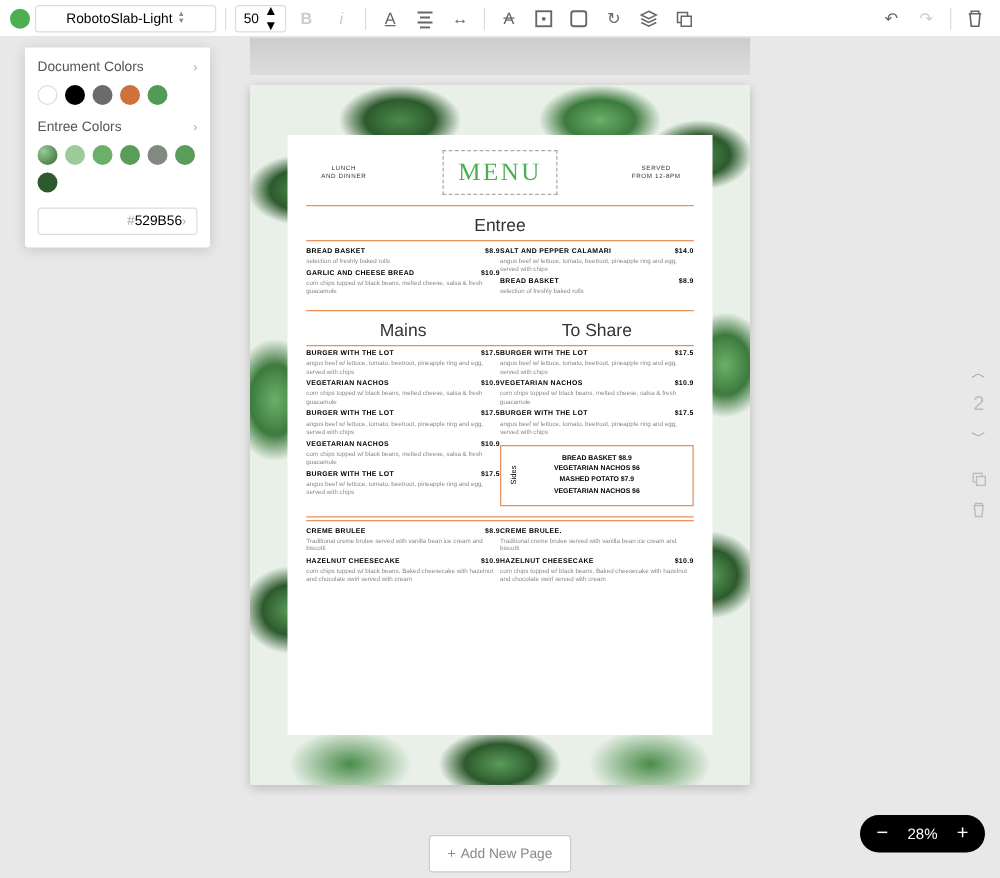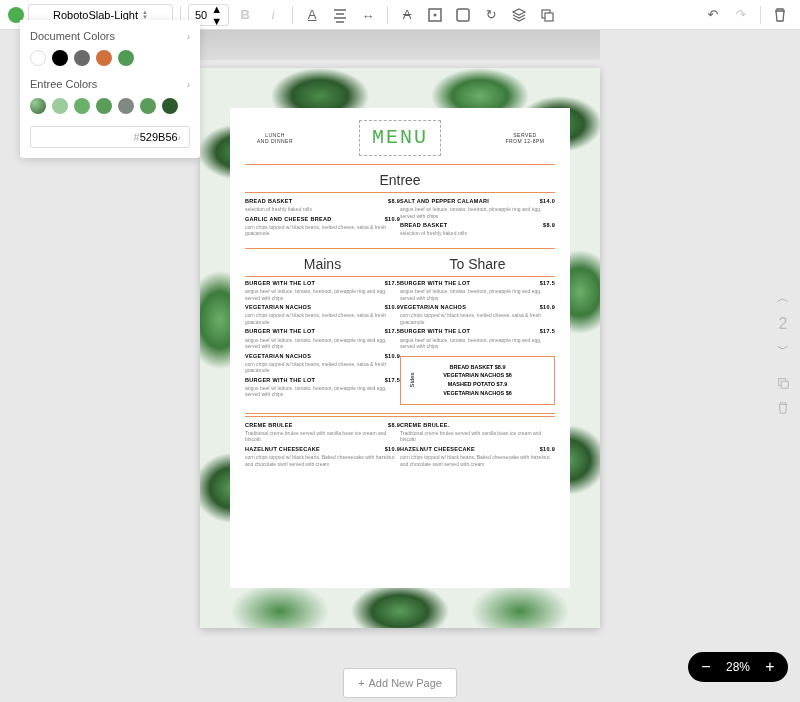--- a/index.html
+++ b/index.html
@@ -11,21 +11,21 @@
 .font-select{display:flex;align-items:center;background:#fff;border:1px solid #ddd;border-radius:3px;padding:2px 24px;font-size:11px;gap:4px;height:22px;min-width:110px;justify-content:space-between}
 .font-select .arrows{display:flex;flex-direction:column;font-size:6px;line-height:5px;color:#888}
 .divider{width:1px;height:18px;background:#ddd;margin:0 3px}
 .size-select{display:flex;align-items:center;border:1px solid #ddd;border-radius:3px;padding:2px 6px;font-size:11px;height:22px;gap:4px;min-width:40px;justify-content:space-between}
 .toolbar-icon{width:24px;height:24px;display:flex;align-items:center;justify-content:center;color:#666;font-size:13px;cursor:pointer;border-radius:3px}
 .toolbar-icon.disabled{color:#ccc}
 .toolbar-icon svg{width:16px;height:16px}
 .toolbar-spacer{flex:1}
 
 
-.color-panel{position:absolute;top:20px;left:20px;width:180px;background:#fff;box-shadow:0 2px 10px rgba(0,0,0,0.15);padding:10px;z-index:10;border-radius:0 0 3px 3px}
+.color-panel{position:absolute;top:38px;left:20px;width:148px;background:#fff;box-shadow:0 2px 10px rgba(0,0,0,0.15);padding:10px;z-index:10;border-radius:0 0 3px 3px}
 .panel-section{margin-bottom:12px}
 .panel-header{display:flex;justify-content:space-between;align-items:center;font-size:11px;color:#555;margin-bottom:8px}
 .panel-header .chevron{font-size:10px;color:#aaa}
 .swatches{display:flex;gap:6px;flex-wrap:wrap}
 .swatch{width:16px;height:16px;border-radius:50%}
 .swatch.white{border:1px solid #ddd;background:#fff}
 .hex-input{display:flex;align-items:center;border:1px solid #ddd;border-radius:3px;padding:4px 8px;font-size:11px;justify-content:flex-end;margin-top:8px}
 .hex-input .hash{color:#aaa}
 .hex-input .chevron{color:#aaa;font-size:10px}
 
@@ -43,21 +43,21 @@
   radial-gradient(ellipse 70px 40px at 30% 5%, #4a8c4a 0%, #2d5a2d 40%, transparent 70%),
   radial-gradient(ellipse 70px 40px at 70% 5%, #6ab06a 0%, #3d7a3d 40%, transparent 70%),
   radial-gradient(ellipse 70px 40px at 50% 97%, #5a9c5a 0%, #2d5a2d 40%, transparent 70%),
   radial-gradient(ellipse 70px 40px at 20% 97%, #4a8c4a 0%, transparent 70%),
   radial-gradient(ellipse 70px 40px at 80% 97%, #4a8c4a 0%, transparent 70%),
   #e8f0e8}
 .inner-page{position:absolute;top:40px;left:30px;right:30px;bottom:40px;background:#fff;padding:12px 15px;font-size:6px;line-height:1.3}
 .menu-header{display:flex;justify-content:space-between;align-items:center;margin-bottom:8px}
 .menu-header .side-text{font-size:5px;letter-spacing:0.5px;text-align:center;color:#333;width:60px}
 .menu-title-box{border:1px dashed #aaa;padding:4px 12px}
-.menu-title{color:#4caf50;font-size:20px;font-family:Liberation Mono, monospace;letter-spacing:2px}
+.menu-title{color:#4caf50;font-size:20px;font-family:Liberation Serif, serif;letter-spacing:2px}
 .section-title{text-align:center;font-size:14px;margin:6px 0 3px;color:#333}
 .rule{border:0;border-top:1px solid #e8915a;margin:2px 0}
 .cols{display:flex;gap:0}
 .col{flex:1}
 .item{margin:3px 0}
 .item-row{display:flex;justify-content:space-between;font-weight:bold;font-size:5.5px;letter-spacing:0.3px}
 .item-desc{font-size:5px;color:#888;margin-top:1px}
 .sides-box{border:1px solid #e8915a;padding:6px 8px;margin-top:6px;position:relative;text-align:center;font-size:5.5px;font-weight:bold;line-height:1.6}
 .sides-label{position:absolute;left:4px;top:50%;transform:translateY(-50%) rotate(-90deg);font-size:6px;font-weight:normal}
 

